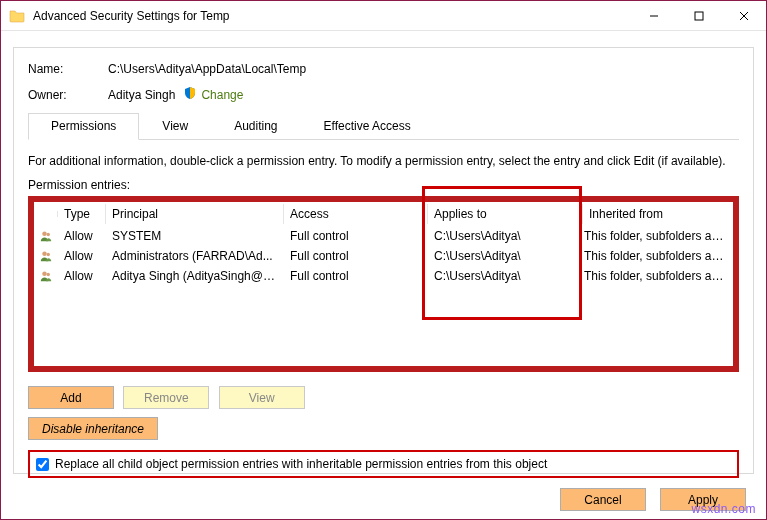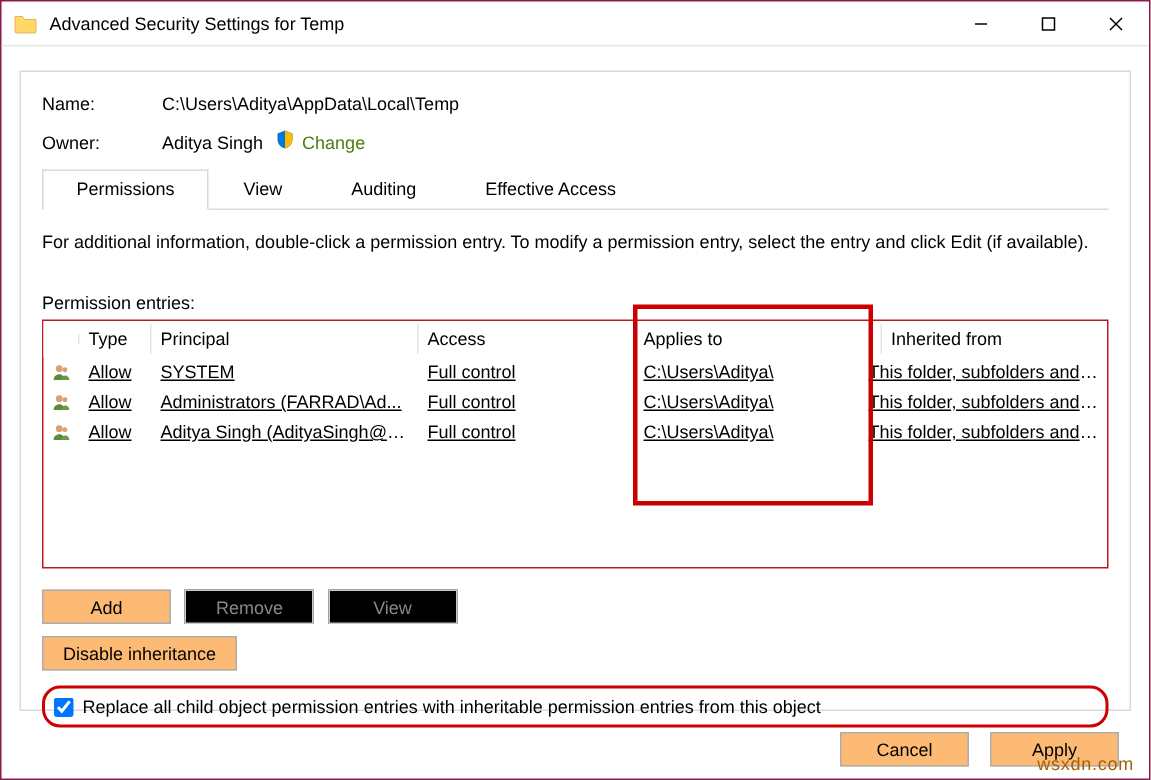--- a/index.html
+++ b/index.html
@@ -11,45 +11,45 @@
   .winbtns { display: flex; }
   .winbtn { width: 45px; height: 29px; display:flex; align-items:center; justify-content:center; font-size: 12px; }
   .inner { position:absolute; top: 46px; left: 12px; right: 12px; bottom: 45px; border: 1px solid #d9d9d9; background: #fff; padding: 14px 14px 0 14px; }
   .field-row { display:flex; margin-bottom: 10px; align-items:center; }
   .field-label { width: 80px; }
   .shield { display:inline-block; vertical-align:middle; margin: 0 4px 0 8px;}
   a.link { color: #4d7c0f; text-decoration: none; }
   .tabs { display:flex; border-bottom: 1px solid #d9d9d9; margin-top: 4px; }
   .tab { padding: 5px 22px; border: 1px solid transparent; position:relative; }
   .tab.active { border: 1px solid #d9d9d9; border-bottom: 1px solid #fff; background:#fff; margin-bottom:-1px; }
-  .info { margin: 14px 0 27px 0; }
+  .info { margin: 14px 0 10px 0; }
   .pe-label { margin-bottom: 4px; }
-  .table { border: 1px solid #b91c1c; width: 100%; }
+  .table { border: 6px solid #b91c1c; width: 100%; }
   .thead { display:flex; height: 24px; align-items:center; background:#fff; }
   .th { padding: 3px 6px; border-right: 1px solid #e5e5e5; font-weight: normal; }
   .th:last-child { border-right:none; }
   .tbody { min-height: 140px; }
-  .trow { display:flex; height: 20px; align-items:center; padding: 0; text-decoration: underline; }
+  .trow { display:flex; height: 20px; align-items:center; padding: 0; }
   .td { padding: 2px 6px; white-space: nowrap; overflow:hidden; text-overflow: ellipsis; }
   .c-icon { width: 24px; flex: 0 0 24px; display:flex; align-items:center; justify-content:center;}
   .c-type { width: 48px; flex: 0 0 48px; }
   .c-principal { width: 178px; flex: 0 0 178px; }
   .c-access { width: 144px; flex: 0 0 144px; }
   .c-inherited { width: 150px; flex: 0 0 150px; }
   .c-applies { flex: 1; }
   .red-box-col { position:absolute; border: 3px solid #c00; pointer-events:none; }
   .btnrow { margin: 14px 0 8px 0; }
   .btn { min-width: 86px; height: 23px; background: #fdba74; border: 1px solid #adadad; font-size:12px; padding: 0 12px; margin-right: 6px; }
-  .btn:disabled { color: #888; background:#000000; border-color:#c9c9c9;}
+  .btn:disabled { color: #888; background:#fef9c3; border-color:#c9c9c9;}
   .btn.default { border: 2px solid #0078d7; padding: 0 11px; line-height:19px;}
   .disable-row { margin: 4px 0 10px 0; }
-  .checkbox-row { padding: 5px 6px; display:flex; align-items:center; gap:6px;border-radius:12px;}
+  .checkbox-row { padding: 5px 6px; display:flex; align-items:center; gap:6px;}
   .redbox2 { border: 2px solid #c00; }
   .footer { position:absolute; bottom:8px; right:14px; display:flex; gap:8px; }
-  .watermark { position:absolute; bottom: 3px; right: 10px; font-size: 12px; color: #a16207; letter-spacing:0.5px;}
+  .watermark { position:absolute; bottom: 3px; right: 10px; font-size: 12px; color: #8b5cf6; letter-spacing:0.5px;}
   input[type=checkbox]{ width:13px; height:13px; margin:0;}
 </style>
 </head>
 <body>
 
 <div class="window">
 
   <div class="titlebar">
     <span class="icon">
       <svg width="16" height="16" viewBox="0 0 16 16">
@@ -167,21 +167,21 @@
       <div class="red-box-col" style="top:-10px; left:394px; width:160px; height:134px;"></div>
     </div>
 
     <div class="btnrow">
       <button class="btn">Add</button>
       <button class="btn" disabled="">Remove</button>
       <button class="btn" disabled="">View</button>
     </div>
 
     <div class="disable-row">
-      <button class="btn" style="min-width:130px;">Disable inheritance</button>
+      <button class="btn" style="min-width:130px;font-style:italic;">Disable inheritance</button>
     </div>
 
     <div class="checkbox-row redbox2">
       <input type="checkbox" checked="" style="">
       <span>Replace all child object permission entries with inheritable permission entries from this object</span>
     </div>
 
   </div>
 
   <div class="footer">

